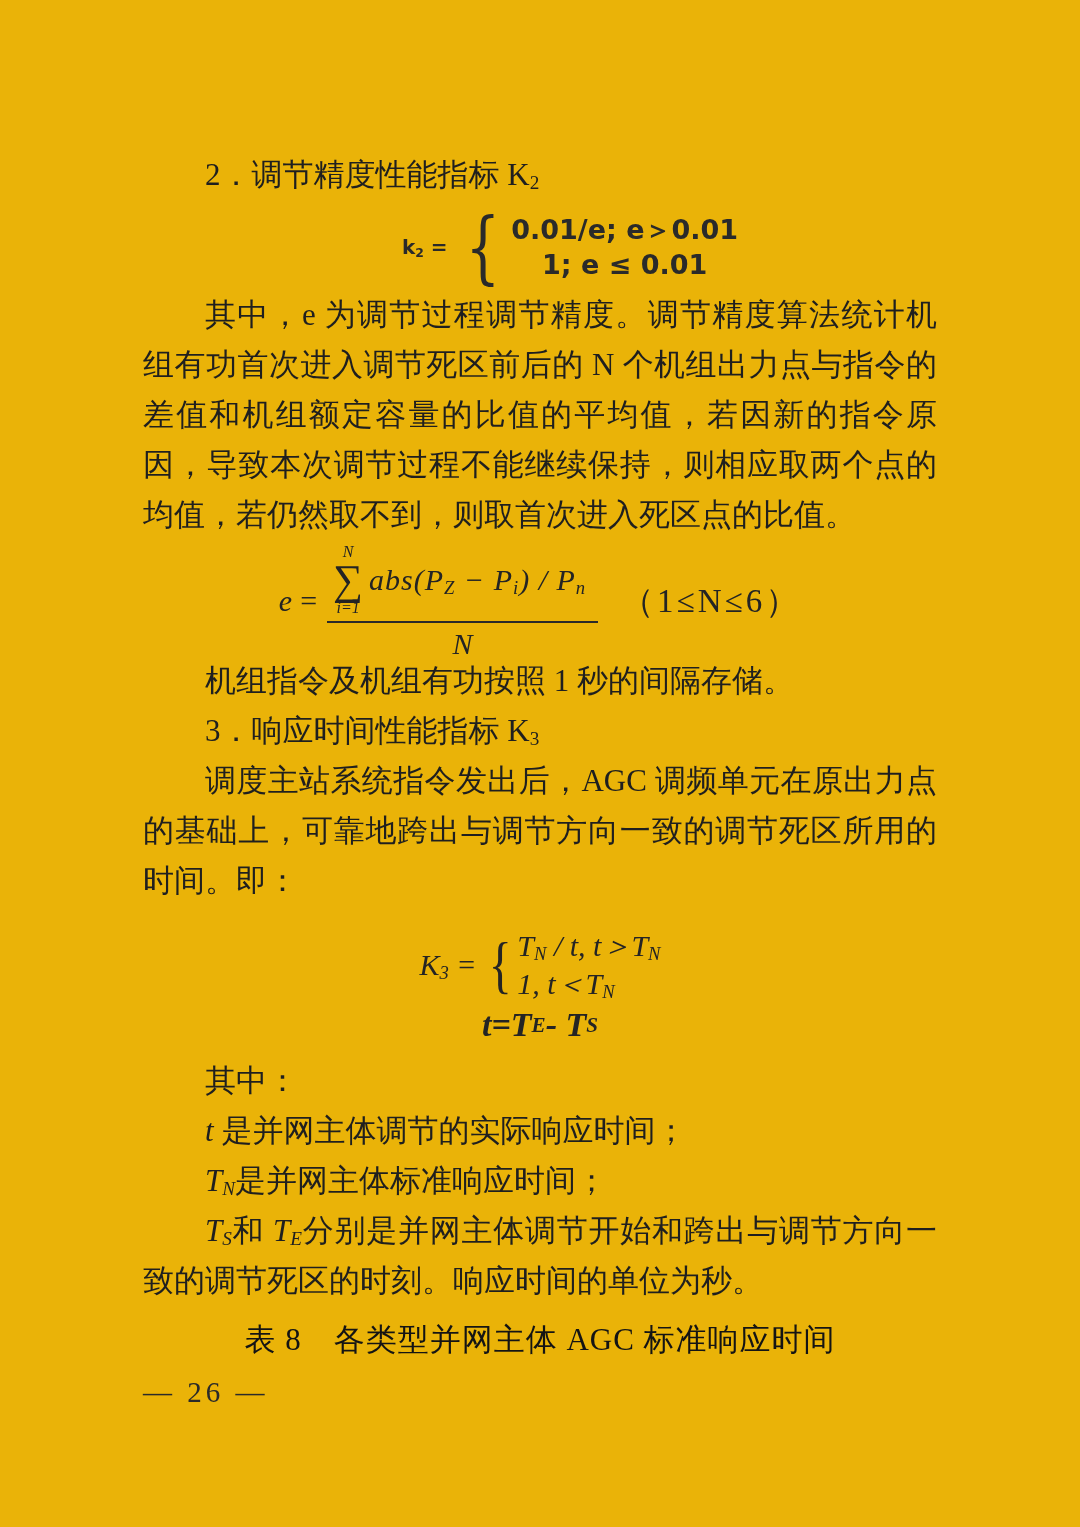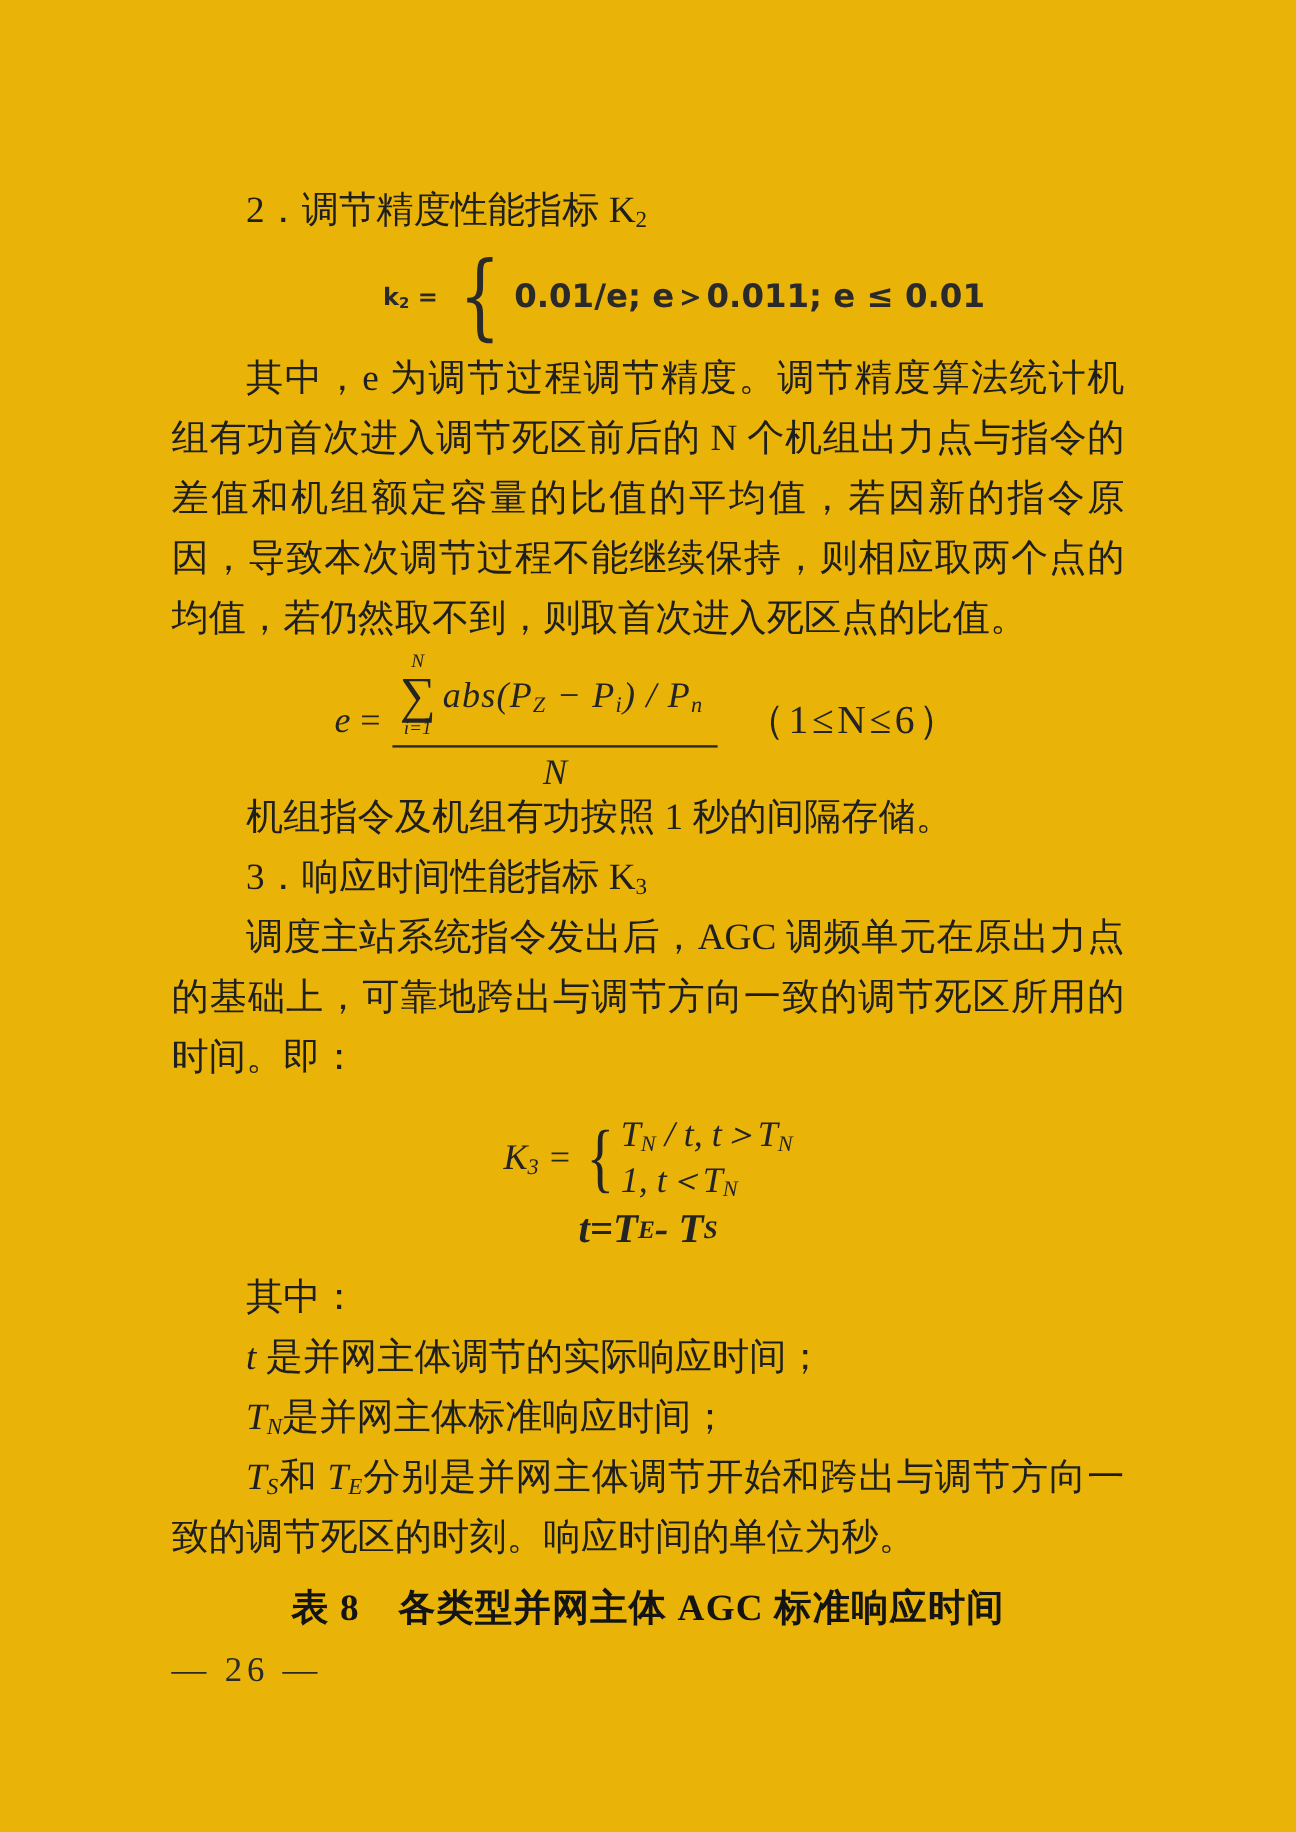--- a/index.html
+++ b/index.html
@@ -49,21 +49,21 @@
   .formula-k2 .f-lhs { margin-right: 10px; font-size: 20px; }
   .brace {
     font-family: "DejaVu Serif", serif;
     font-weight: 400;
     font-size: 78px;
     line-height: 78px;
     transform: scaleX(0.7);
     margin-right: 4px;
     color: #2a2a2a;
   }
-  .cases { display: flex; flex-direction: row; align-items: center; }
+  .cases { display: flex; flex-direction: column; align-items: center; }
   .cases .case-2 { align-self: center; }
 
   
   .formula-e {
     margin-top: 6px;
     height: 110px;
     display: flex;
     align-items: center;
     justify-content: center;
     font-size: 30px;
@@ -125,21 +125,21 @@
     color: #242424;
   }
 
   .defs-label { margin-top: 8px; }
 
   .caption {
     margin-top: 12px;
     line-height: 44px;
     text-align: center;
     text-indent: 0;
-    font-weight: 700;
+    font-weight: 400;
     letter-spacing: 1px;
     color: #141414;
   }
 
   .page-num {
     position: absolute;
     left: 143px;
     top: 1372px;
     font-size: 29px;
     line-height: 40px;

